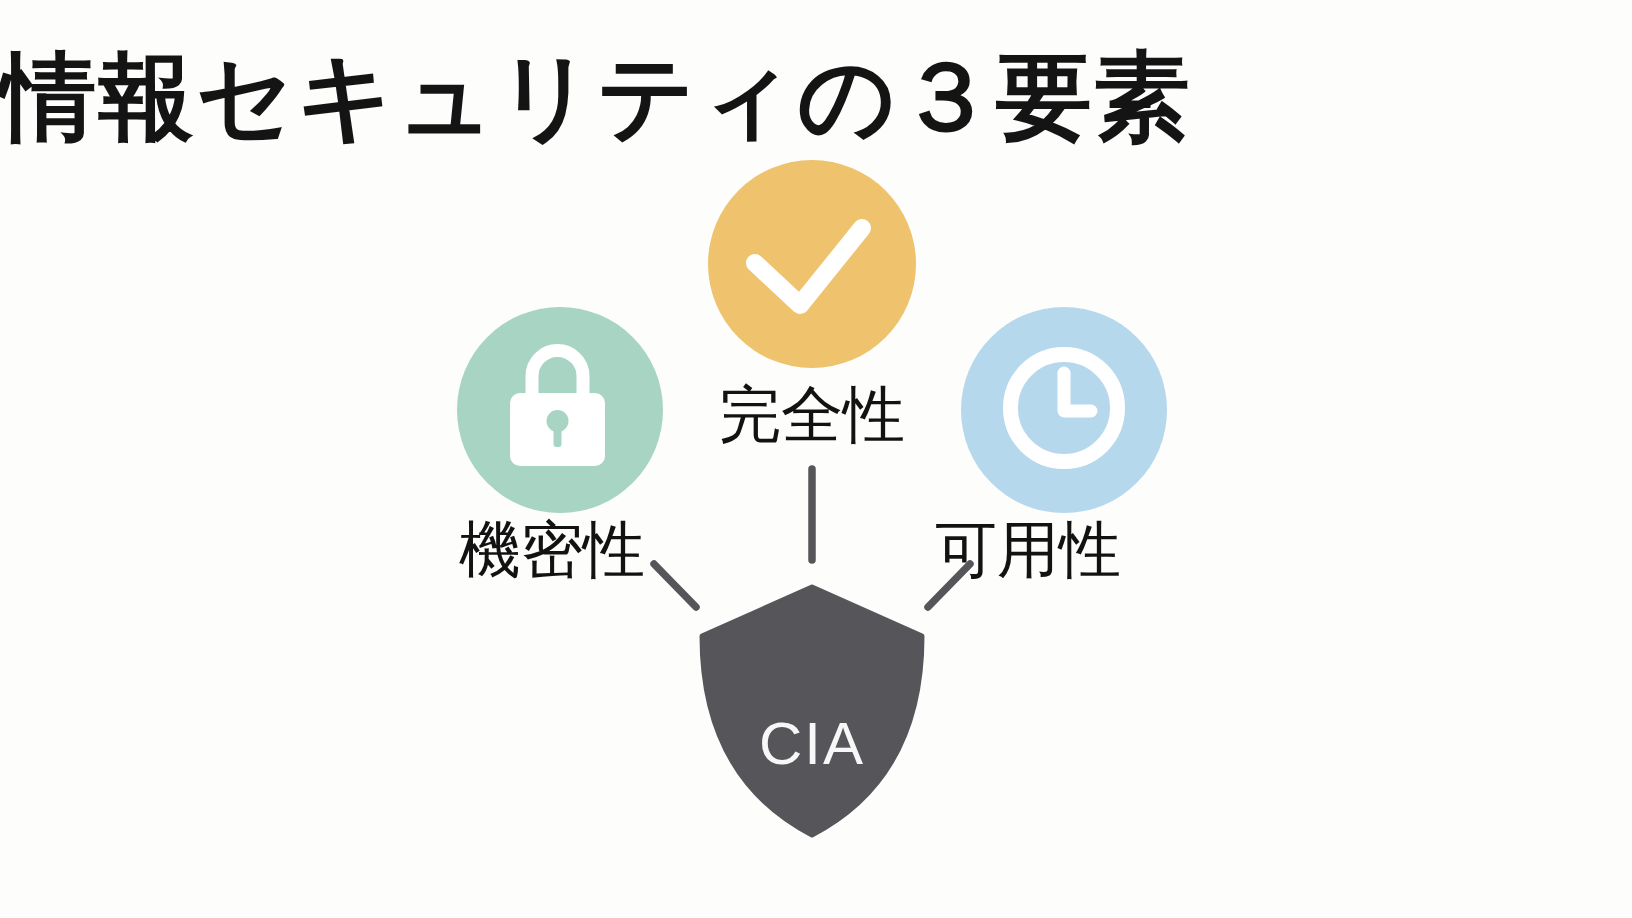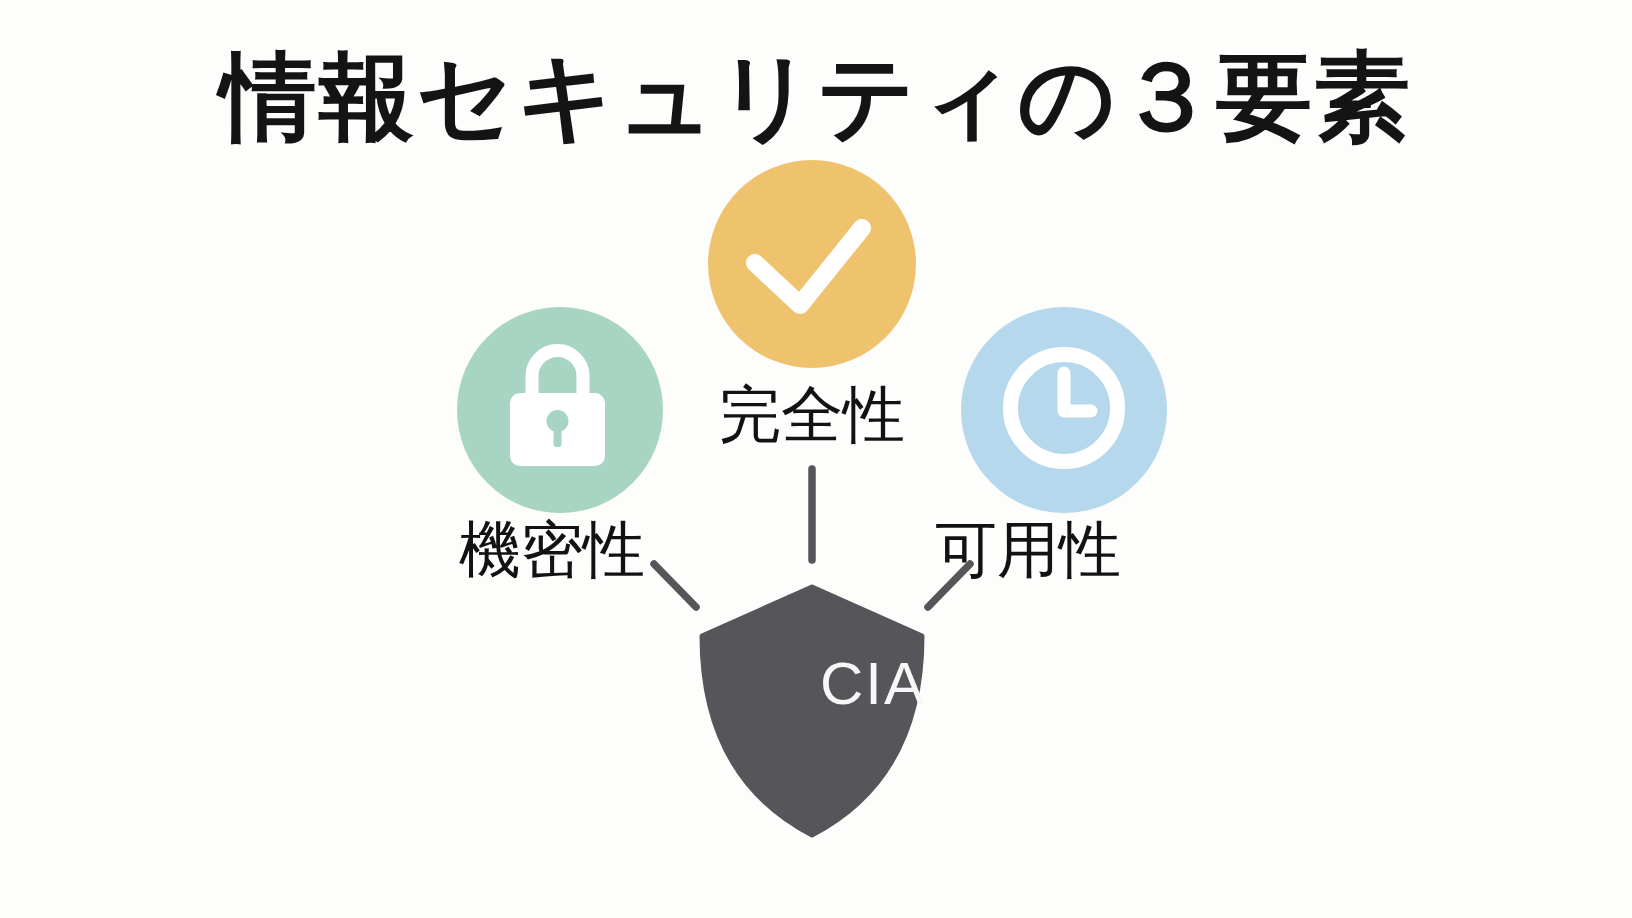--- a/index.html
+++ b/index.html
@@ -15,21 +15,21 @@
     overflow: hidden;
     font-family: "Liberation Sans", sans-serif;
   }
   .title {
     position: absolute;
     top: 42px;
     left: 0;
     right: 0;
     height: 110px;
     line-height: 110px;
-    text-align: center;
+    text-align: left;
     font-size: 96px;
     font-weight: 700;
     color: #141414;
     letter-spacing: 2px;
     white-space: nowrap;
   }
   .circle {
     position: absolute;
     border-radius: 50%;
     display: flex;
@@ -68,25 +68,25 @@
     left: 0; top: 0;
   }
   .shield {
     position: absolute;
     left: 698px;
     top: 584px;
   }
   .shield-label {
     position: absolute;
     left: 698px;
-    top: 652px;
+    top: 712px;
     width: 228px;
     height: 64px;
     line-height: 64px;
-    text-align: right;
+    text-align: center;
     font-size: 60px;
     font-weight: 300;
     color: #f7f7f7;
     letter-spacing: 2px;
   }
 </style>
 </head>
 <body>
 
 <div class="canvas">

